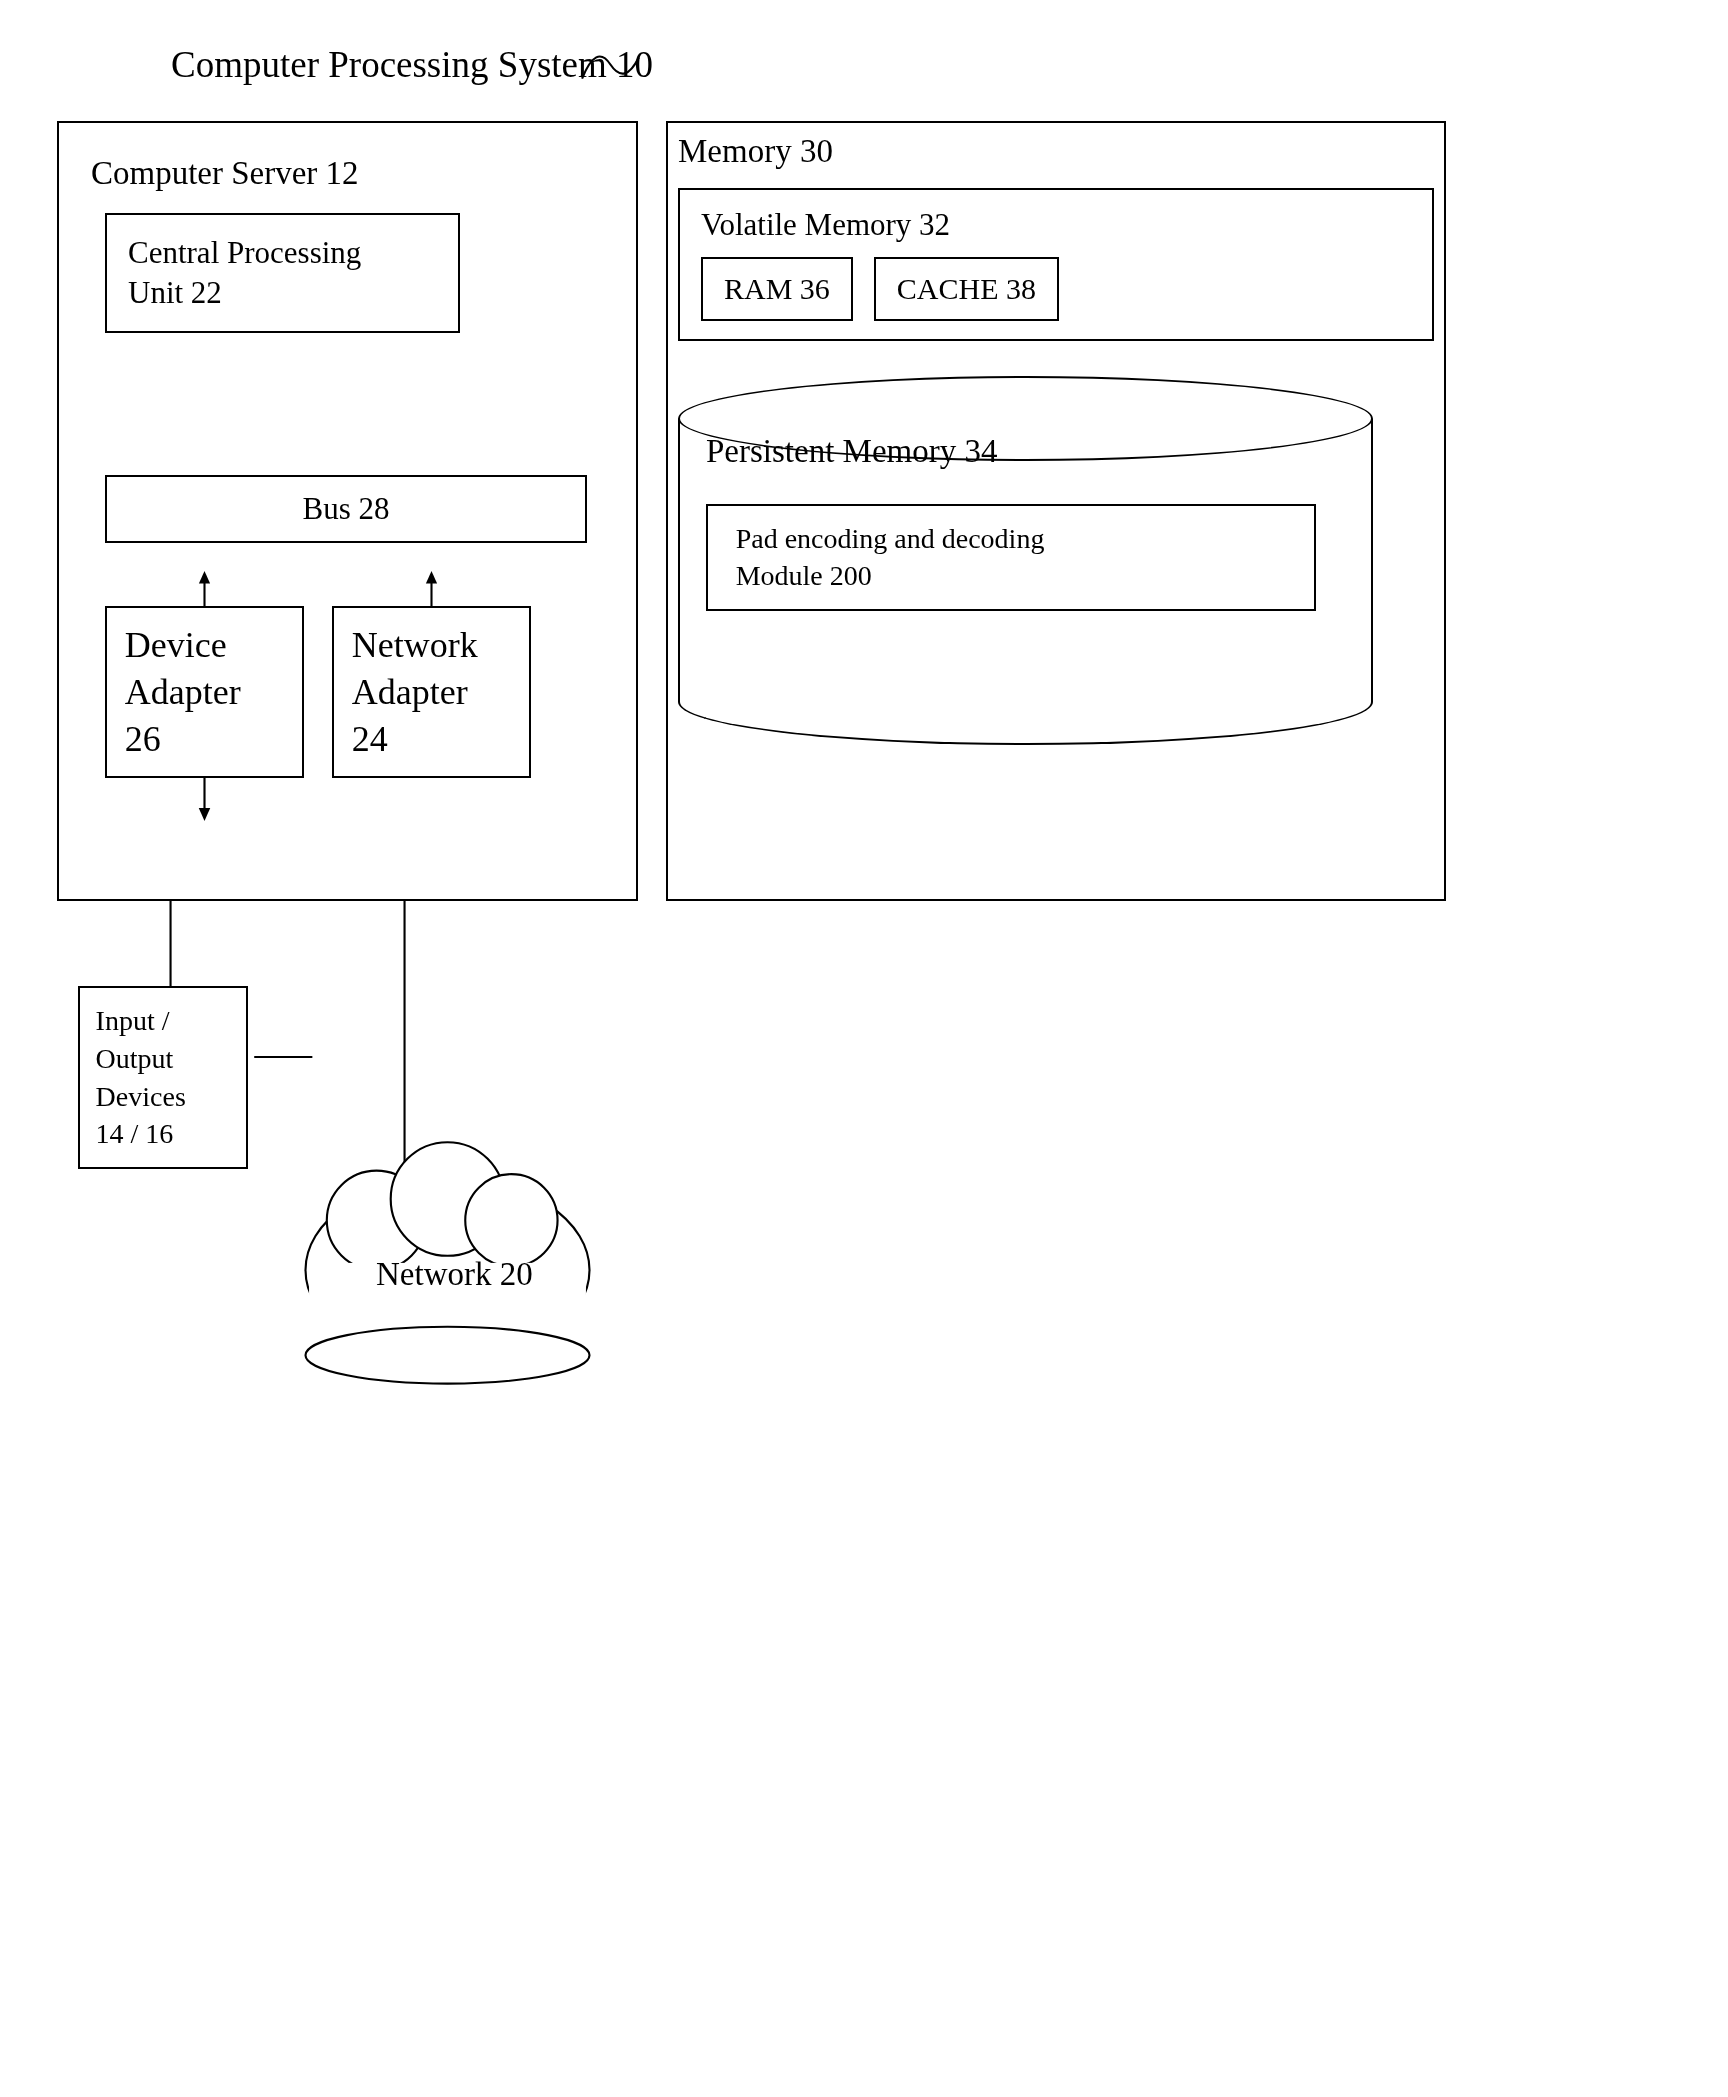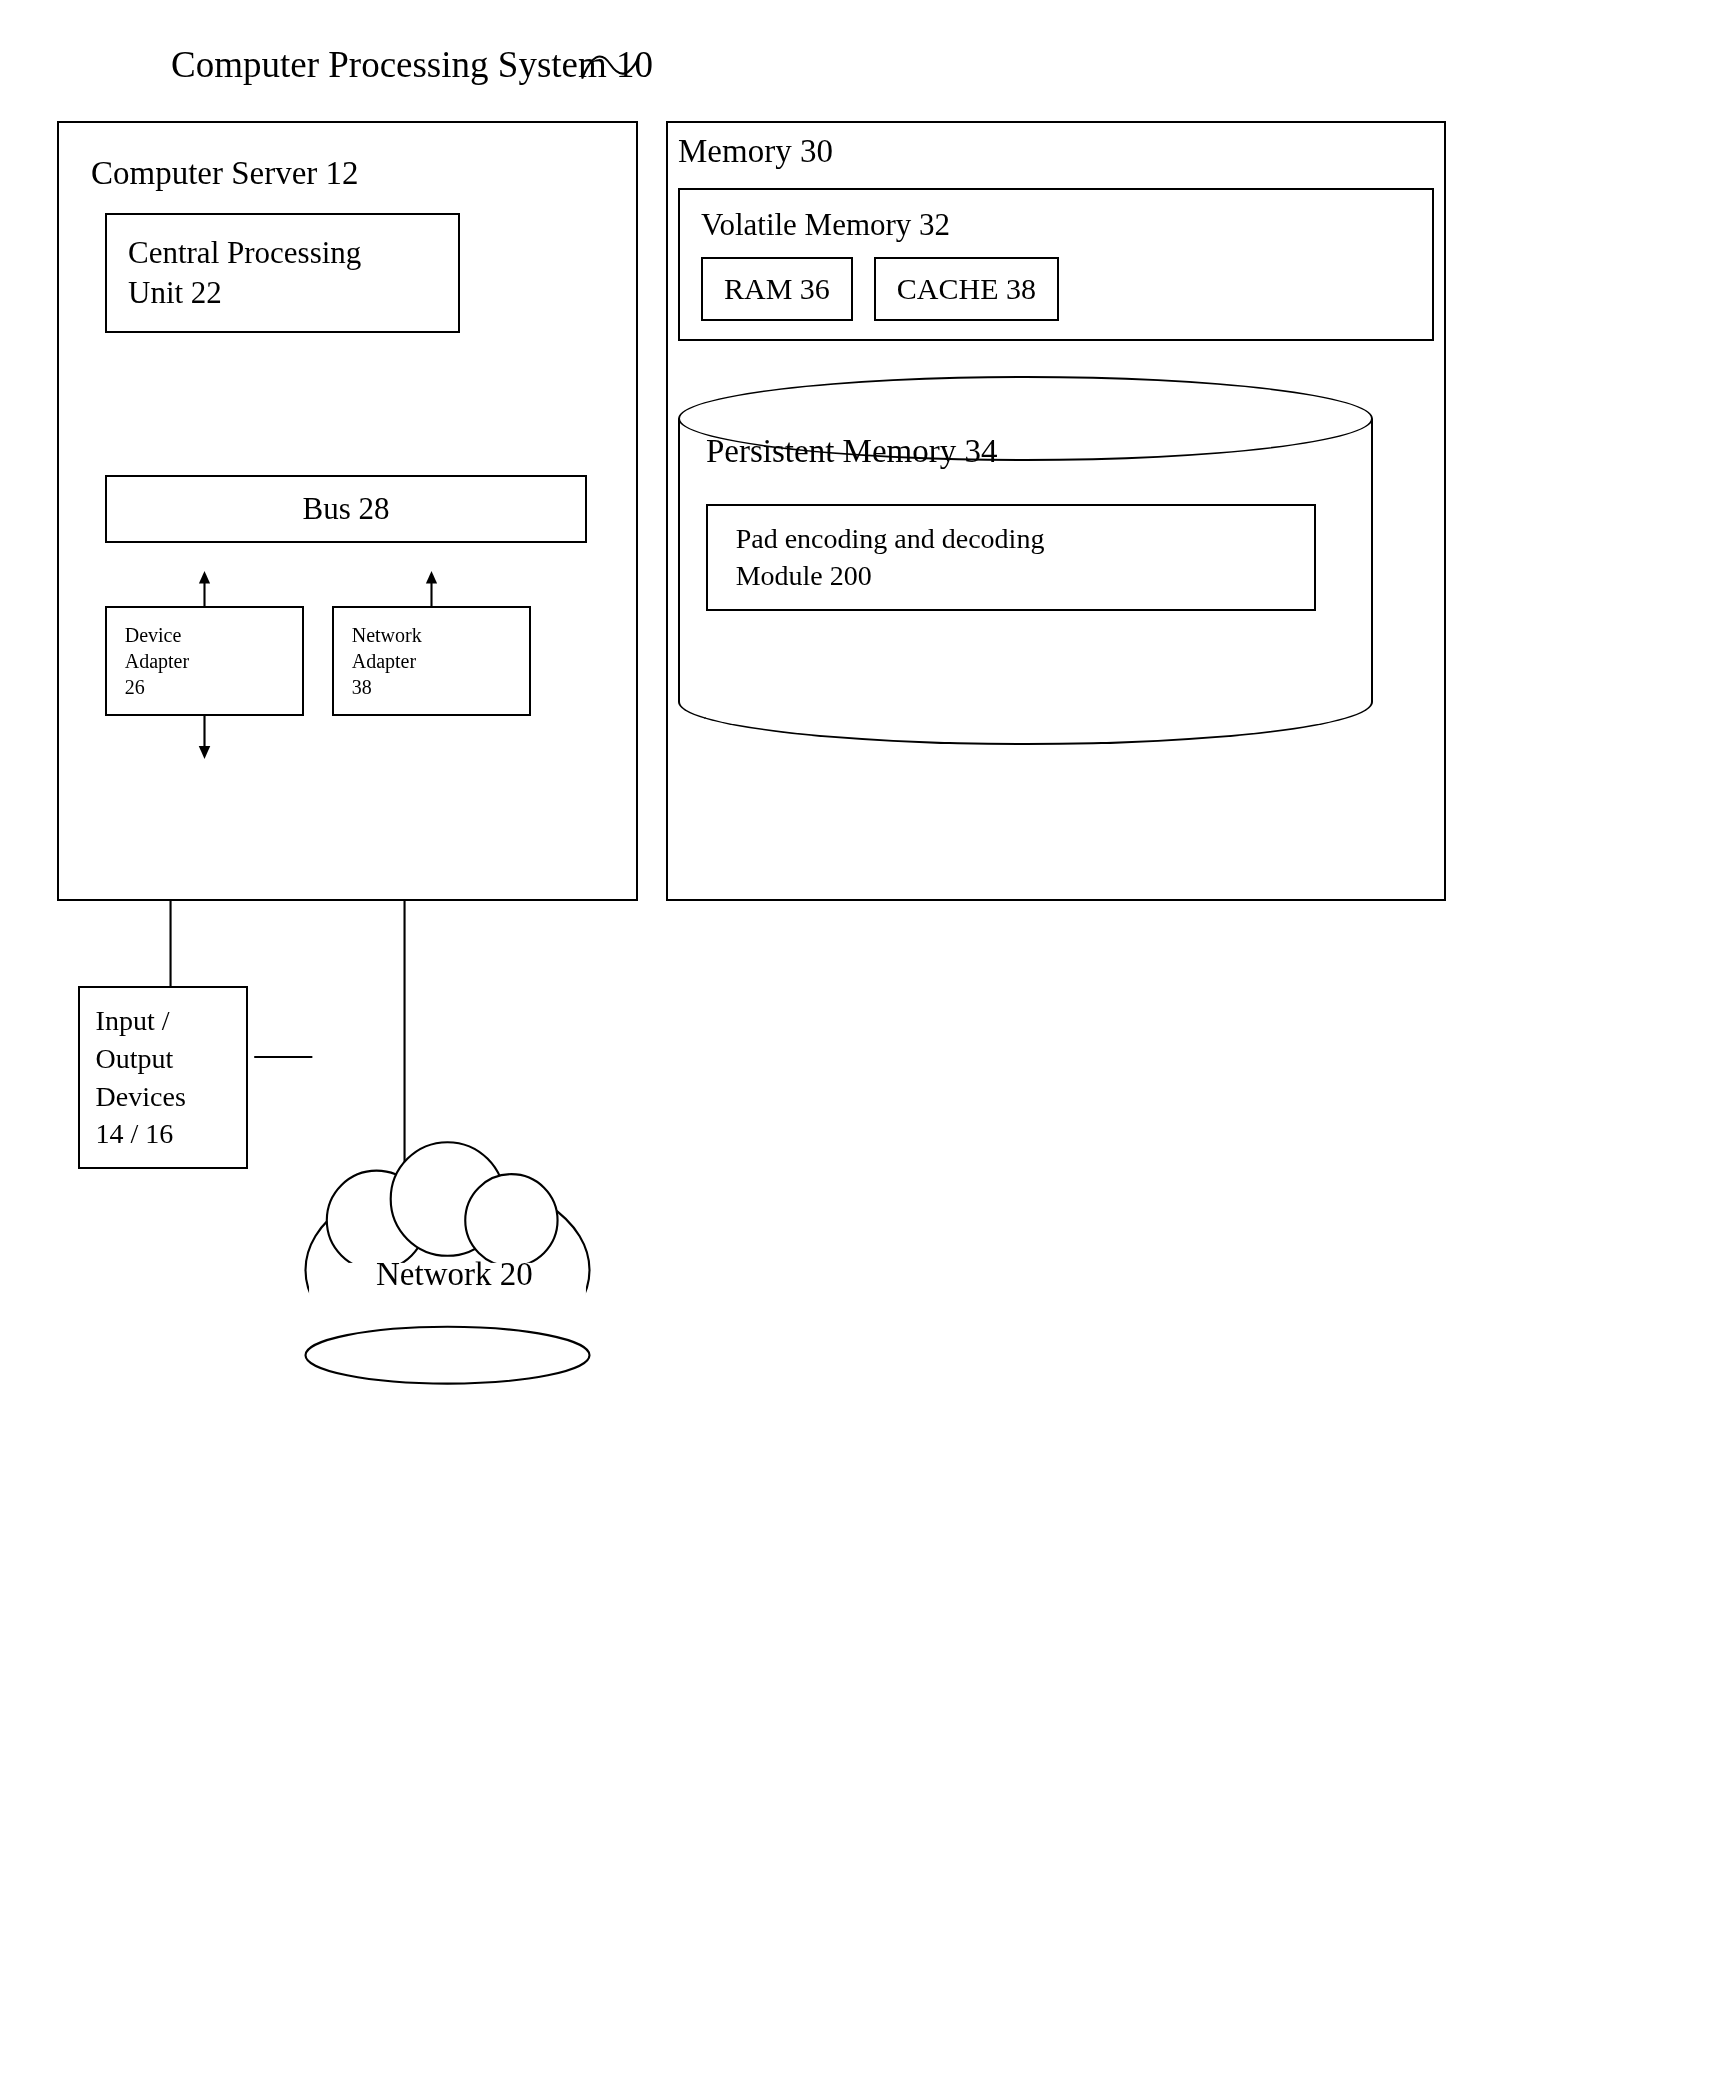--- a/index.html
+++ b/index.html
@@ -84,21 +84,21 @@
       gap: 28px;
       margin-left: 14px;
     }
 
     .adapter-box {
       border: 2.1px solid #000;
       padding: 14px 17.7px;
       width: 199px;
     }
     .adapter-label {
-      font-size: 20px;
+      font-size: 36px;
       font-weight: normal;
       line-height: 1.3;
     }
 
     
     .memory-box {
       border: 2.1px solid #000;
       padding: 10px;
       width: 780px;
       min-height: 780px;
@@ -289,21 +289,21 @@
 
           <div style="display:flex; flex-direction:column; align-items:center;">
 
             <svg width="43" height="35" viewBox="0 0 60 50">
               <line x1="30" y1="50" x2="30" y2="10" stroke="#000" stroke-width="3"></line>
               <polygon points="30,0 22,18 38,18" fill="#000"></polygon>
             </svg>
             <div class="adapter-box">
               <div class="adapter-label" style="white-space:pre-line;">Network
 Adapter
-38</div>
+24</div>
             </div>
           </div>
         </div>
       </div>
 
       <div class="memory-box">
         <div class="memory-label">Memory 30</div>
 
         <div class="volatile-box">
           <div class="volatile-label">Volatile Memory 32</div>

